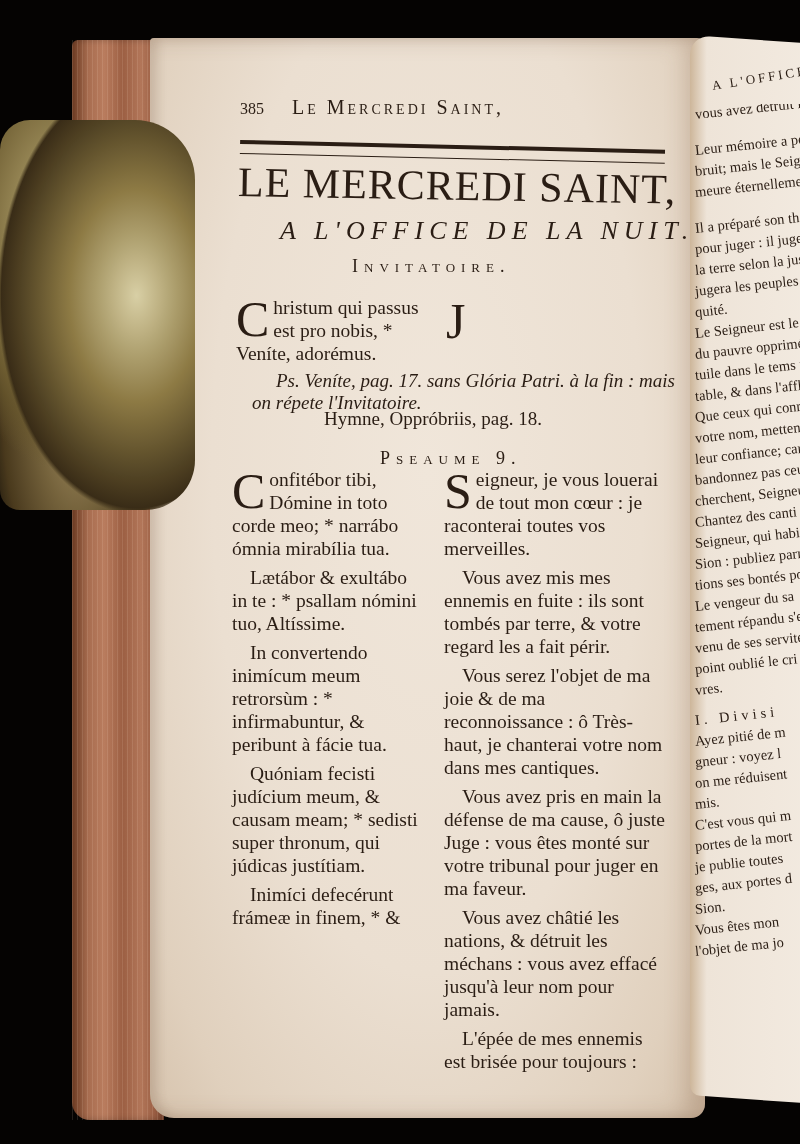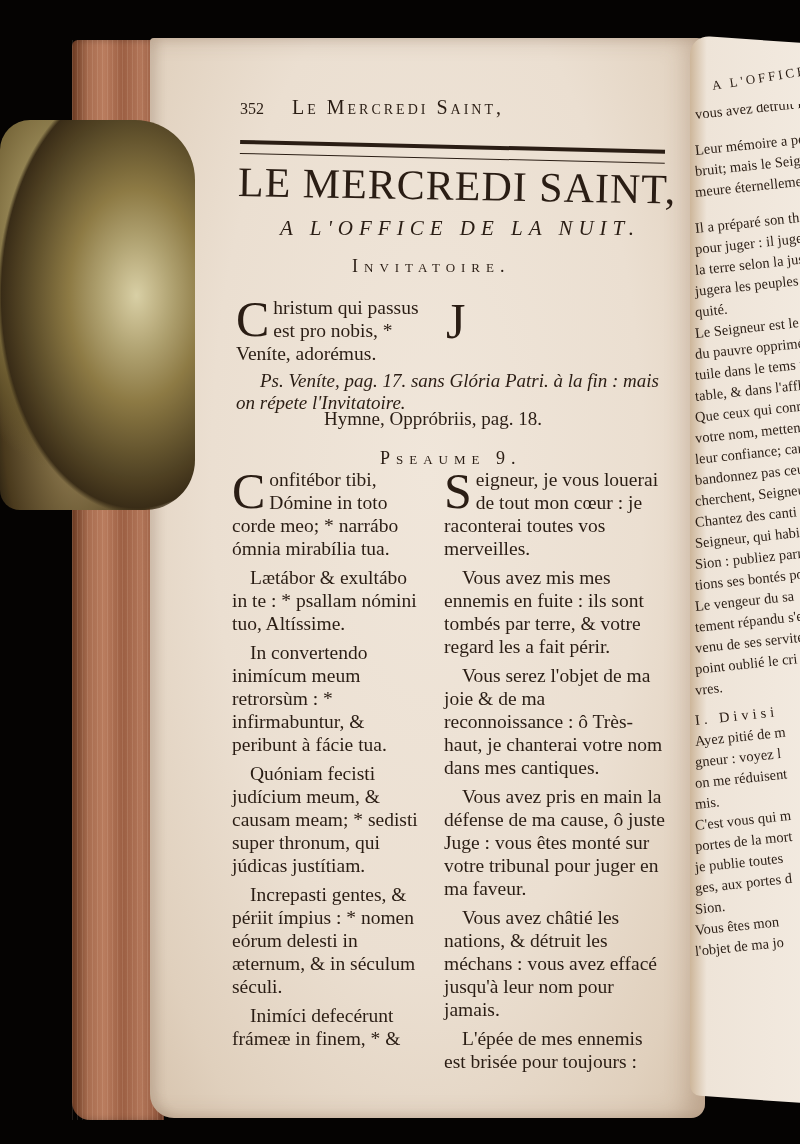--- a/index.html
+++ b/index.html
@@ -54,21 +54,21 @@
       border-top: 4px solid #2a1d14; border-bottom: 1.5px solid #2a1d14;
       transform: rotate(1.3deg); transform-origin: left center;
     }
     .main-title {
       position: absolute; left: 238px; top: 158px; width: 440px;
       font-size: 42px; letter-spacing: 1px; white-space: nowrap;
       transform: rotate(1deg); transform-origin: left center;
     }
     .subtitle {
       position: absolute; left: 280px; top: 216px; width: 380px;
-      font-style: italic; font-size: 21px; letter-spacing: 6px; white-space: nowrap; font-family: Liberation Serif, serif;
+      font-style: italic; font-size: 26px; letter-spacing: 6px; white-space: nowrap; font-family: Liberation Serif, serif;
     }
     .section-head {
       position: absolute; font-size: 18px; letter-spacing: 6px; font-variant: small-caps; white-space: nowrap;
     }
     .col { position: absolute; font-size: 19.5px; line-height: 23px; }
     .col p { margin: 0 0 6px 0; text-indent: 18px; }
     .col p.drop { text-indent: 0; }
     .col p.gap { }
     .dropcap {
       float: left; font-size: 50px; line-height: 42px; margin: 2px 4px 0 0;
@@ -84,45 +84,44 @@
 </head>
 <body>
 
 <div>
   <div class="text-block-edge"></div>
   <div class="page-left"></div>
   <div class="page-right"></div>
   <div class="clasp"></div>
 
   <div class="running-head">
-    <span class="folio">352</span>
+    <span class="folio">385</span>
     <span class="running-title">Le Mercredi Saint,</span>
   </div>
   <div class="rule"></div>
   <div class="main-title">LE MERCREDI SAINT,</div>
   <div class="subtitle">A L'OFFICE DE LA NUIT.</div>
   <div class="section-head" style="left:352px; top:256px;">Invitatoire.</div>
 
   <div class="col" style="left:236px; top:296px; width:192px;">
     <p class="drop"><span class="dropcap">C</span><span>hristum qui passus est pro nobis, * Veníte, adorémus.</span></p>
   </div>
   <div class="col" style="left:446px; top:298px; width:220px;">
     <p class="drop"><span class="dropcap">J</span></p>
   </div>
 
-  <div class="rubric" style="left:236px; top:370px; width:432px; text-indent:24px; font-style:italic;">Ps. Veníte, pag. 17. sans Glória Patri. à la fin : mais on répete l'Invitatoire.</div>
+  <div class="rubric" style="left:252px; top:370px; width:432px; text-indent:24px; font-style:italic;">Ps. Veníte, pag. 17. sans Glória Patri. à la fin : mais on répete l'Invitatoire.</div>
   <div class="rubric" style="left:324px; top:408px; width:330px;">Hymne, Oppróbriis, pag. 18.</div>
   <div class="section-head" style="left:380px; top:448px;">Pseaume 9.</div>
 
   <div class="col" style="left:232px; top:468px; width:190px;">
     <p class="drop"><span class="dropcap">C</span><span>onfitébor tibi, Dómine in toto corde meo; * narrábo ómnia mirabília tua.</span></p>
     <p>Lætábor &amp; exultábo in te : * psallam nómini tuo, Altíssime.</p>
     <p class="gap">In convertendo inimícum meum retrorsùm : * infirmabuntur, &amp; peribunt à fácie tua.</p>
     <p>Quóniam fecisti judícium meum, &amp; causam meam; * sedisti super thronum, qui júdicas justítiam.</p>
-    <p>Increpasti gentes, &amp; périit ímpius : * nomen eórum delesti in æternum, &amp; in séculum séculi.</p>
     <p>Inimíci defecérunt frámeæ in finem, * &amp;</p>
   </div>
 
   <div class="col" style="left:444px; top:468px; width:222px;">
     <p class="drop"><span class="dropcap">S</span><span>eigneur, je vous louerai de tout mon cœur : je raconterai toutes vos merveilles.</span></p>
     <p>Vous avez mis mes ennemis en fuite : ils sont tombés par terre, &amp; votre regard les a fait périr.</p>
     <p>Vous serez l'objet de ma joie &amp; de ma reconnoissance : ô Très-haut, je chanterai votre nom dans mes cantiques.</p>
     <p class="gap">Vous avez pris en main la défense de ma cause, ô juste Juge : vous êtes monté sur votre tribunal pour juger en ma faveur.</p>
     <p>Vous avez châtié les nations, &amp; détruit les méchans : vous avez effacé jusqu'à leur nom pour jamais.</p>
     <p class="gap">L'épée de mes ennemis est brisée pour toujours :</p>

